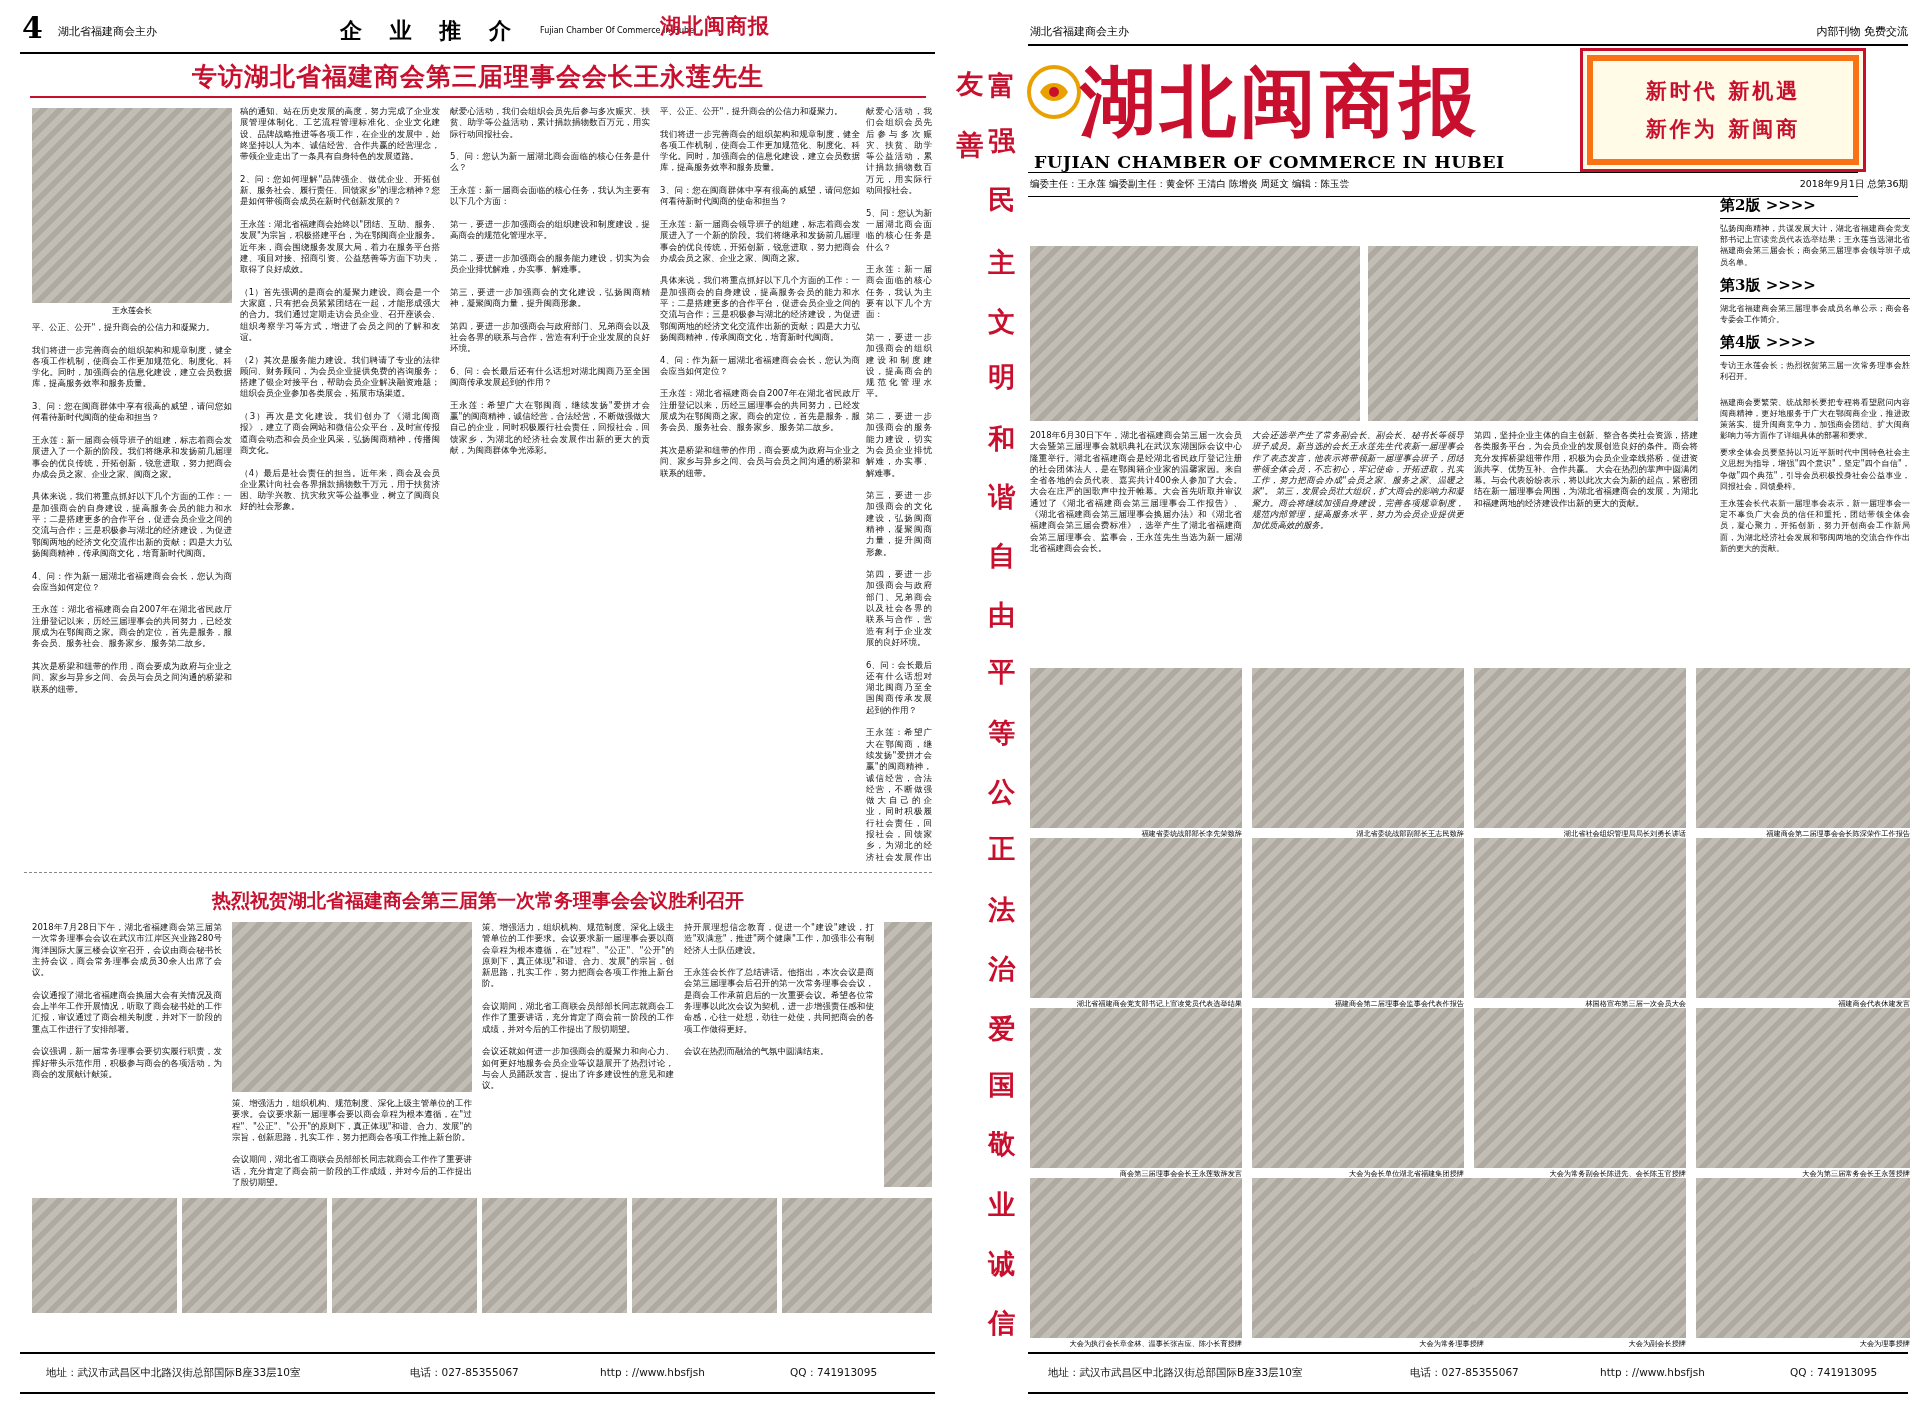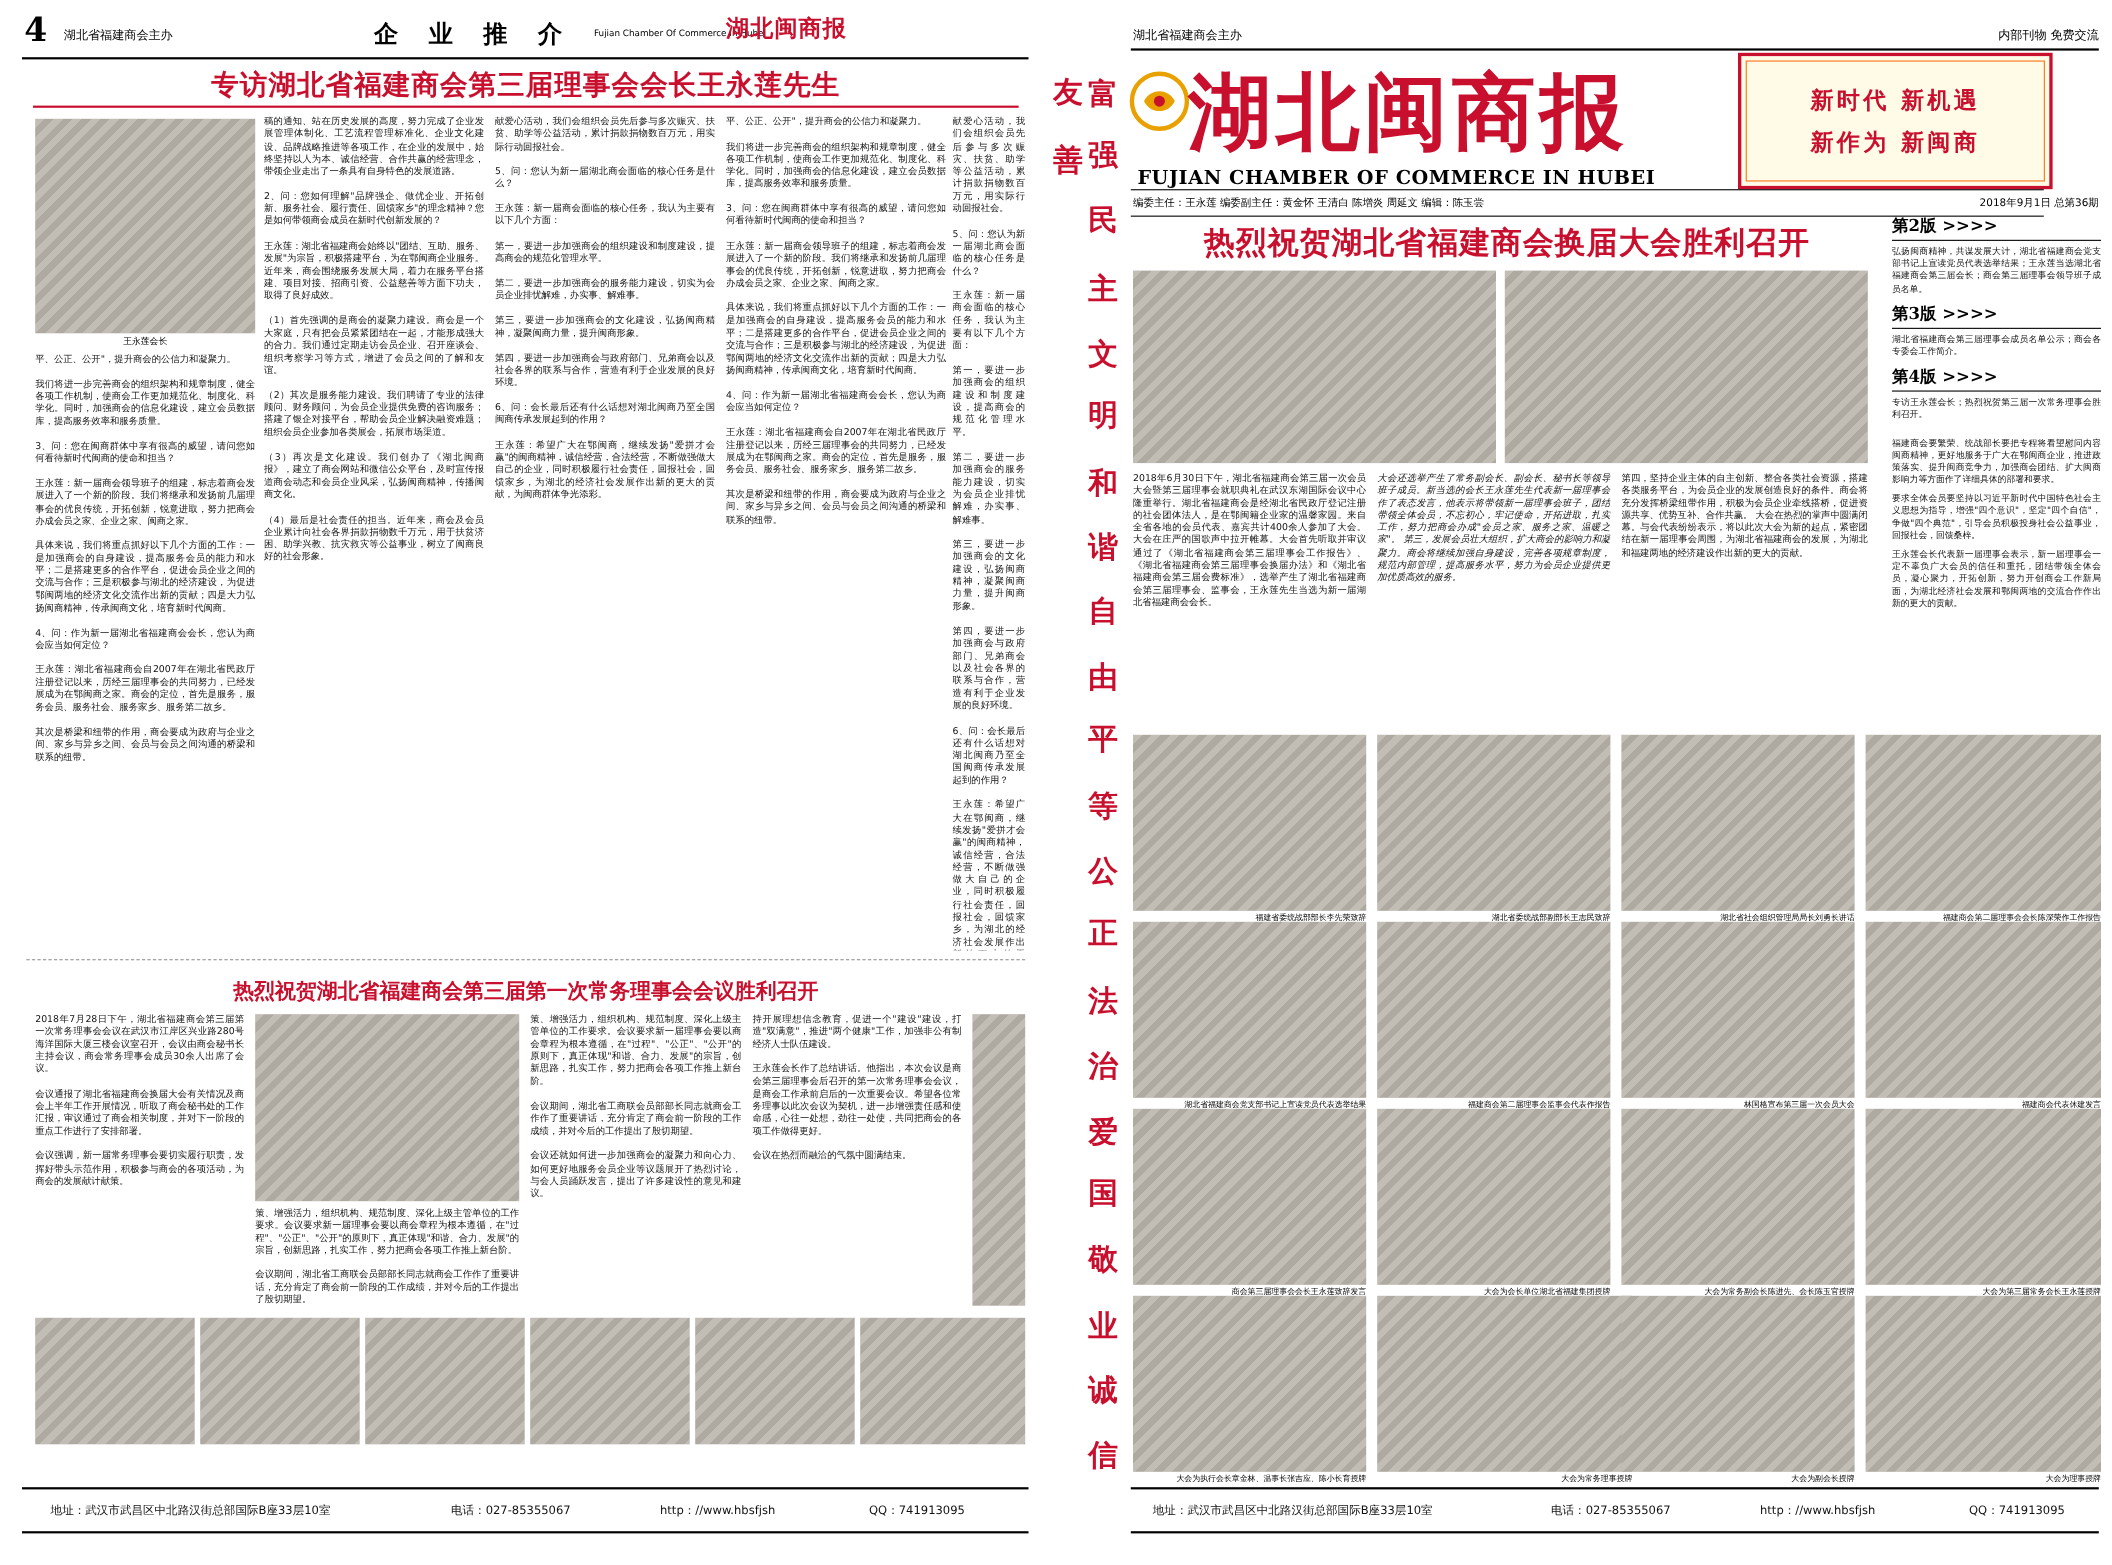--- a/index.html
+++ b/index.html
@@ -43,21 +43,21 @@
   #rightpage{position:absolute;left:1020px;top:0;width:900px;height:1423px;background:#fff;}
   .r-head-org{position:absolute;left:10px;top:24px;font-size:11px;}
   .r-head-right{position:absolute;right:12px;top:24px;font-size:11px;}
   .r-rule{position:absolute;left:8px;top:44px;width:880px;height:2px;background:#000;}
   .masthead{position:absolute;left:60px;top:52px;font-size:76px;font-weight:bold;color:#c8102e;
      font-family:"DejaVu Serif","Liberation Serif",serif;letter-spacing:4px;}
   .mast-en{position:absolute;left:14px;top:152px;font-size:17.5px;font-weight:bold;
      font-family:"DejaVu Serif","Liberation Serif",serif;letter-spacing:.5px;}
   .mast-logo{position:absolute;left:6px;top:58px;width:56px;height:72px;}
   .redbox{position:absolute;left:560px;top:48px;width:280px;height:118px;border:3px solid #c8102e;background:#fffbe6;}
-  .redbox-inner{position:absolute;inset:4px;border:1px solid #f97316;display:flex;flex-direction:column;
+  .redbox-inner{position:absolute;inset:4px;border:6px solid #f97316;display:flex;flex-direction:column;
      align-items:center;justify-content:center;gap:10px;}
   .redbox-line{font-size:21px;font-weight:bold;color:#c8102e;font-family:"DejaVu Serif","Liberation Serif",serif;letter-spacing:3px;}
   .credits{position:absolute;left:10px;top:178px;width:830px;font-size:9.5px;}
   .credits-rule{position:absolute;left:8px;top:172px;width:830px;height:1px;background:#000;}
   .credits-rule2{position:absolute;left:8px;top:196px;width:830px;height:1px;background:#000;}
   .lead-title{position:absolute;left:10px;top:202px;width:680px;text-align:center;font-size:28px;font-weight:bold;color:#c8102e;
      font-family:"DejaVu Serif","Liberation Serif",serif;letter-spacing:1px;}
   
   .idxcol{position:absolute;left:700px;top:196px;width:190px;}
   .idx-head{font-size:15px;font-weight:bold;font-family:"DejaVu Serif","Liberation Serif",serif;}
@@ -231,21 +231,20 @@
         <div class="redbox-line">新时代 新机遇</div>
         <div class="redbox-line">新作为 新闽商</div>
       </div>
     </div>
 
     <div class="credits-rule"></div>
     <div class="credits-rule2"></div>
     <div class="credits">编委主任：王永莲      编委副主任：黄金怀  王清白  陈增炎  周延文      编辑：陈玉尝</div>
     <div class="credits" style="left:auto;right:12px;top:178px;width:auto;text-align:right;">2018年9月1日      总第36期</div>
 
-    <div class="lead-title">热烈祝贺湖北省福建商会换届大会胜利召开</div>
 
     <div class="ph" style="position:absolute;left:10px;top:246px;width:330px;height:175px;"></div>
     <div class="ph" style="position:absolute;left:348px;top:246px;width:330px;height:175px;"></div>
 
     <div class="body-col" style="position:absolute;left:10px;top:430px;width:212px;height:230px;overflow:hidden;">
       <span>2018年6月30日下午，湖北省福建商会第三届一次会员大会暨第三届理事会就职典礼在武汉东湖国际会议中心隆重举行。湖北省福建商会是经湖北省民政厅登记注册的社会团体法人，是在鄂闽籍企业家的温馨家园。来自全省各地的会员代表、嘉宾共计400余人参加了大会。</span>
       <span>大会在庄严的国歌声中拉开帷幕。大会首先听取并审议通过了《湖北省福建商会第三届理事会工作报告》、《湖北省福建商会第三届理事会换届办法》和《湖北省福建商会第三届会费标准》，选举产生了湖北省福建商会第三届理事会、监事会，王永莲先生当选为新一届湖北省福建商会会长。</span>
     </div>
     <div class="body-col" style="position:absolute;left:232px;top:430px;width:212px;height:230px;overflow:hidden;font-style:italic;">
       <span>大会还选举产生了常务副会长、副会长、秘书长等领导班子成员。新当选的会长王永莲先生代表新一届理事会作了表态发言，他表示将带领新一届理事会班子，团结带领全体会员，不忘初心，牢记使命，开拓进取，扎实工作，努力把商会办成"会员之家、服务之家、温暖之家"。</span>

